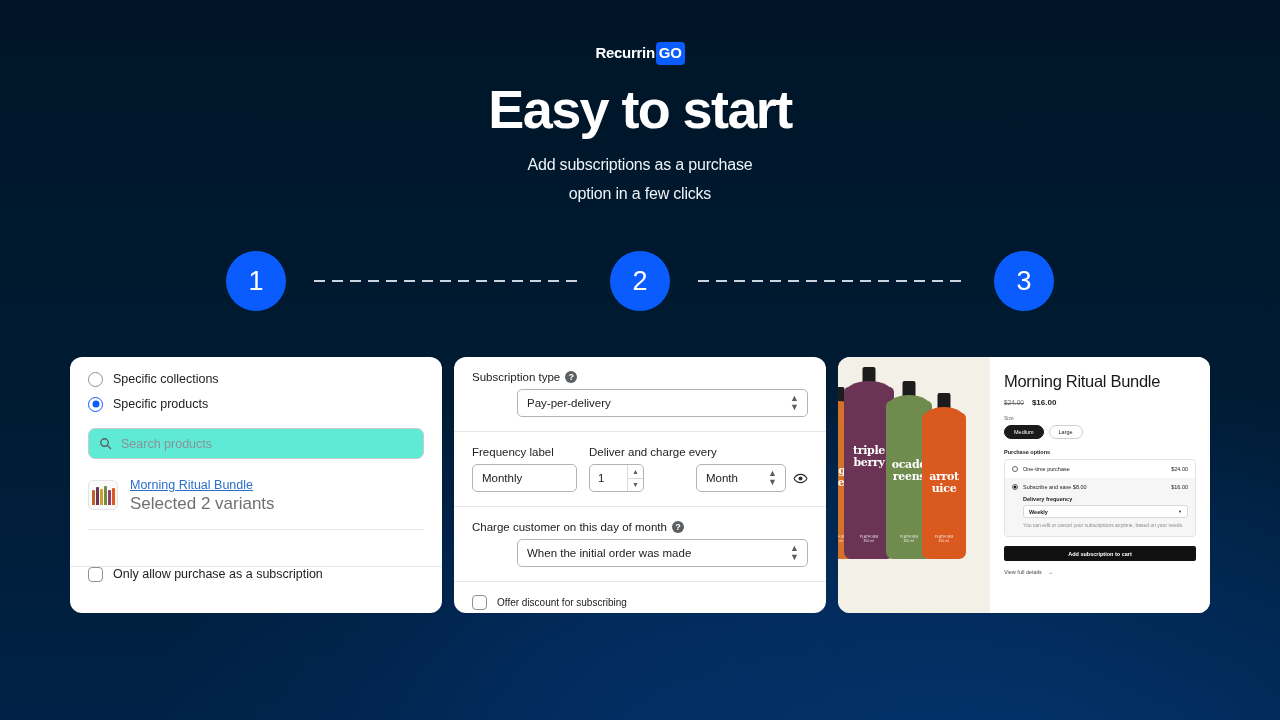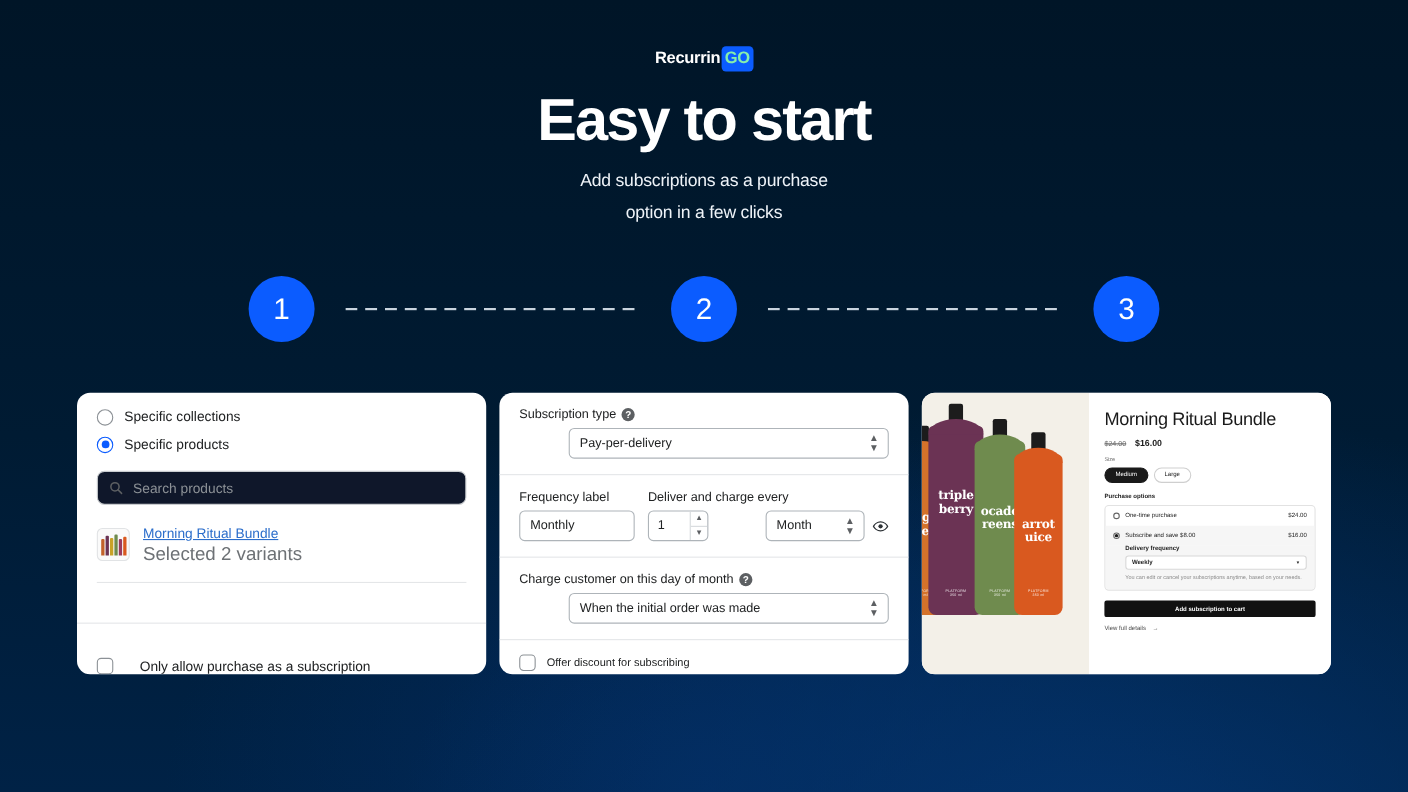--- a/index.html
+++ b/index.html
@@ -35,21 +35,21 @@
     text-align: center;
     font-size: 15px;
     font-weight: bold;
     letter-spacing: -0.3px;
     color: #ffffff;
     line-height: 20px;
   }
   .logo .go {
     display: inline-block;
     background: #0b5cff;
-    color: #86efac;
+    color: #ffffff;
     border-radius: 4px;
     padding: 1px 3px 2px 3px;
     margin-left: 1px;
   }
 
   .headline {
     position: absolute;
     top: 78px; left: 0; right: 0;
     text-align: center;
     font-size: 54px;
@@ -145,21 +145,21 @@
 
   .search-box {
     margin-top: 12px;
     height: 31px;
     border: 1px solid #c9cccf;
     border-radius: 7px;
     display: flex;
     align-items: center;
     gap: 9px;
     padding: 0 10px;
-    background: #0f172a;
+    background: #5eead4;
   }
   .search-box input {
     border: 0;
     outline: 0;
     font-size: 12.5px;
     color: #6d7175;
     font-family: "Liberation Sans", sans-serif;
     flex: 1;
     background: transparent;
   }
@@ -193,22 +193,22 @@
     line-height: 16px;
   }
   .product-sub { font-size: 17px; color: #6d7175; line-height: 18px; margin-top: 2px; }
 
   .c1-footer {
     position: absolute;
     left: 0; right: 0; bottom: 0;
     height: 47px;
     border-top: 1px solid #e4e6e8;
     display: flex;
-    align-items: flex-end;
-    gap: 24px;
+    align-items: flex-start;
+    gap: 10px;
     padding: 0 18px;
   }
   .checkbox {
     width: 15px; height: 15px;
     border: 1.5px solid #8c9196;
     border-radius: 4px;
     background: #fff;
     flex: 0 0 auto;
   }
   .cb-label { font-size: 12.5px; color: #202223; }

